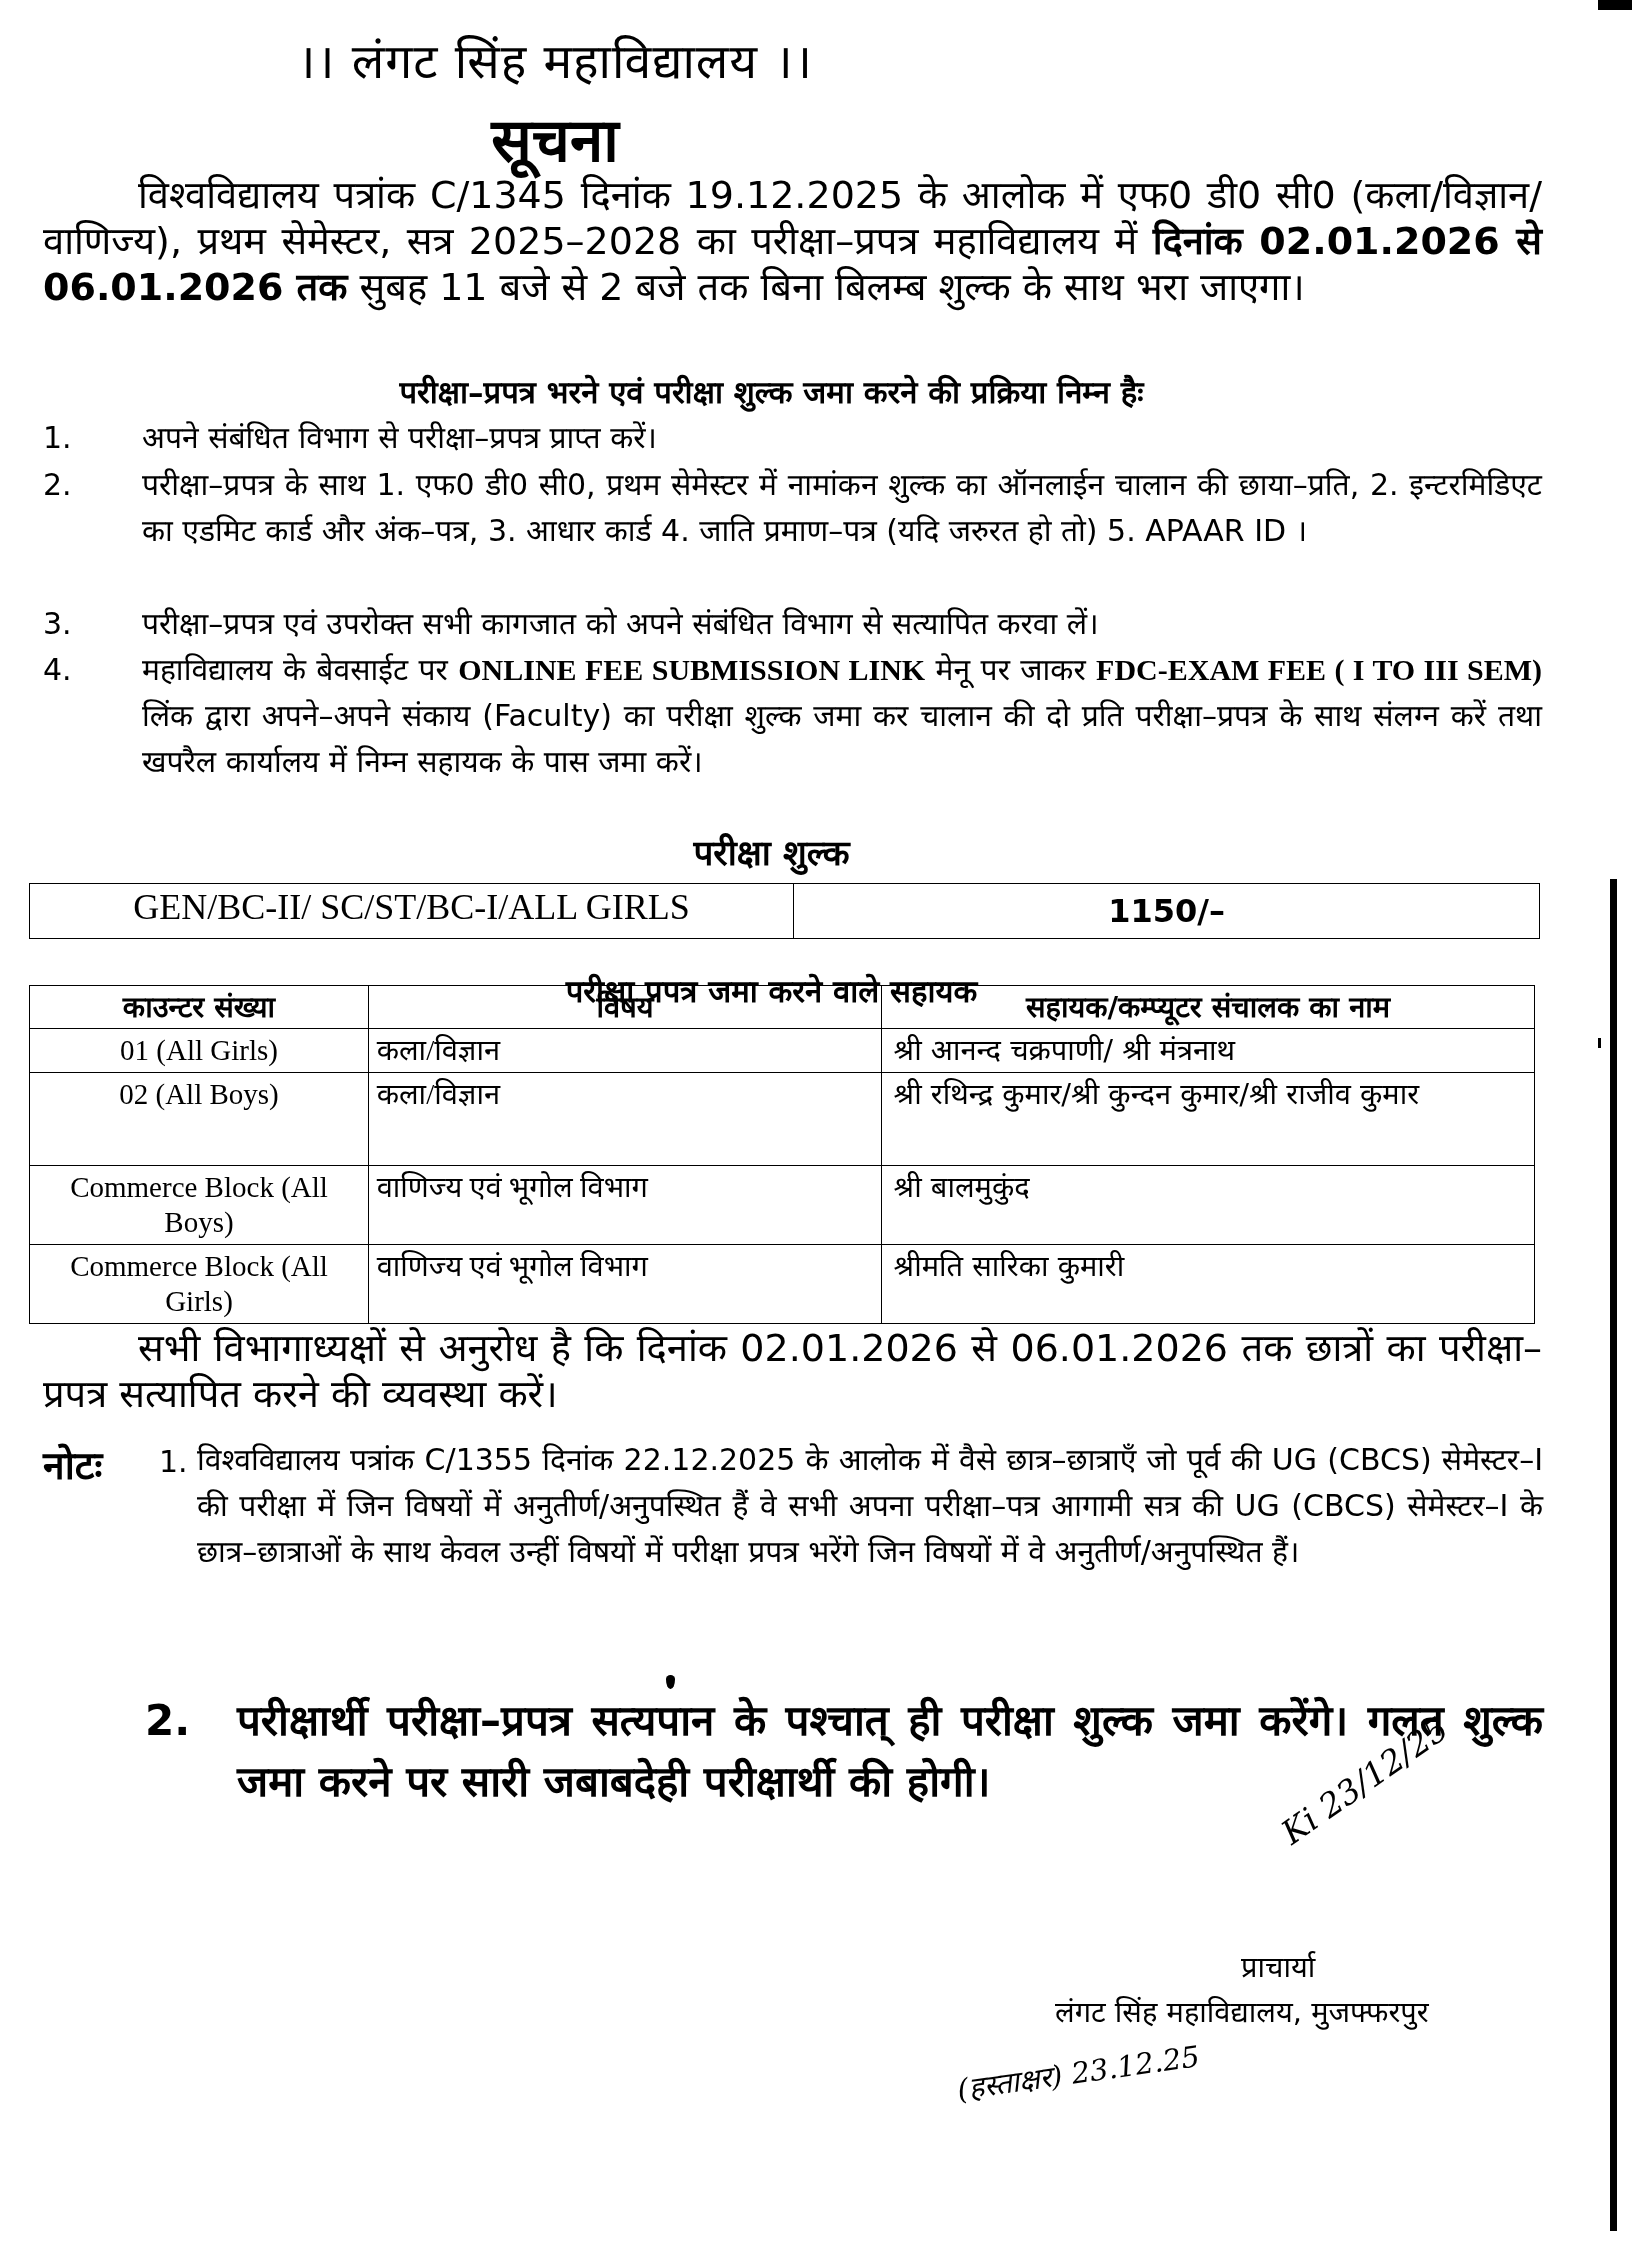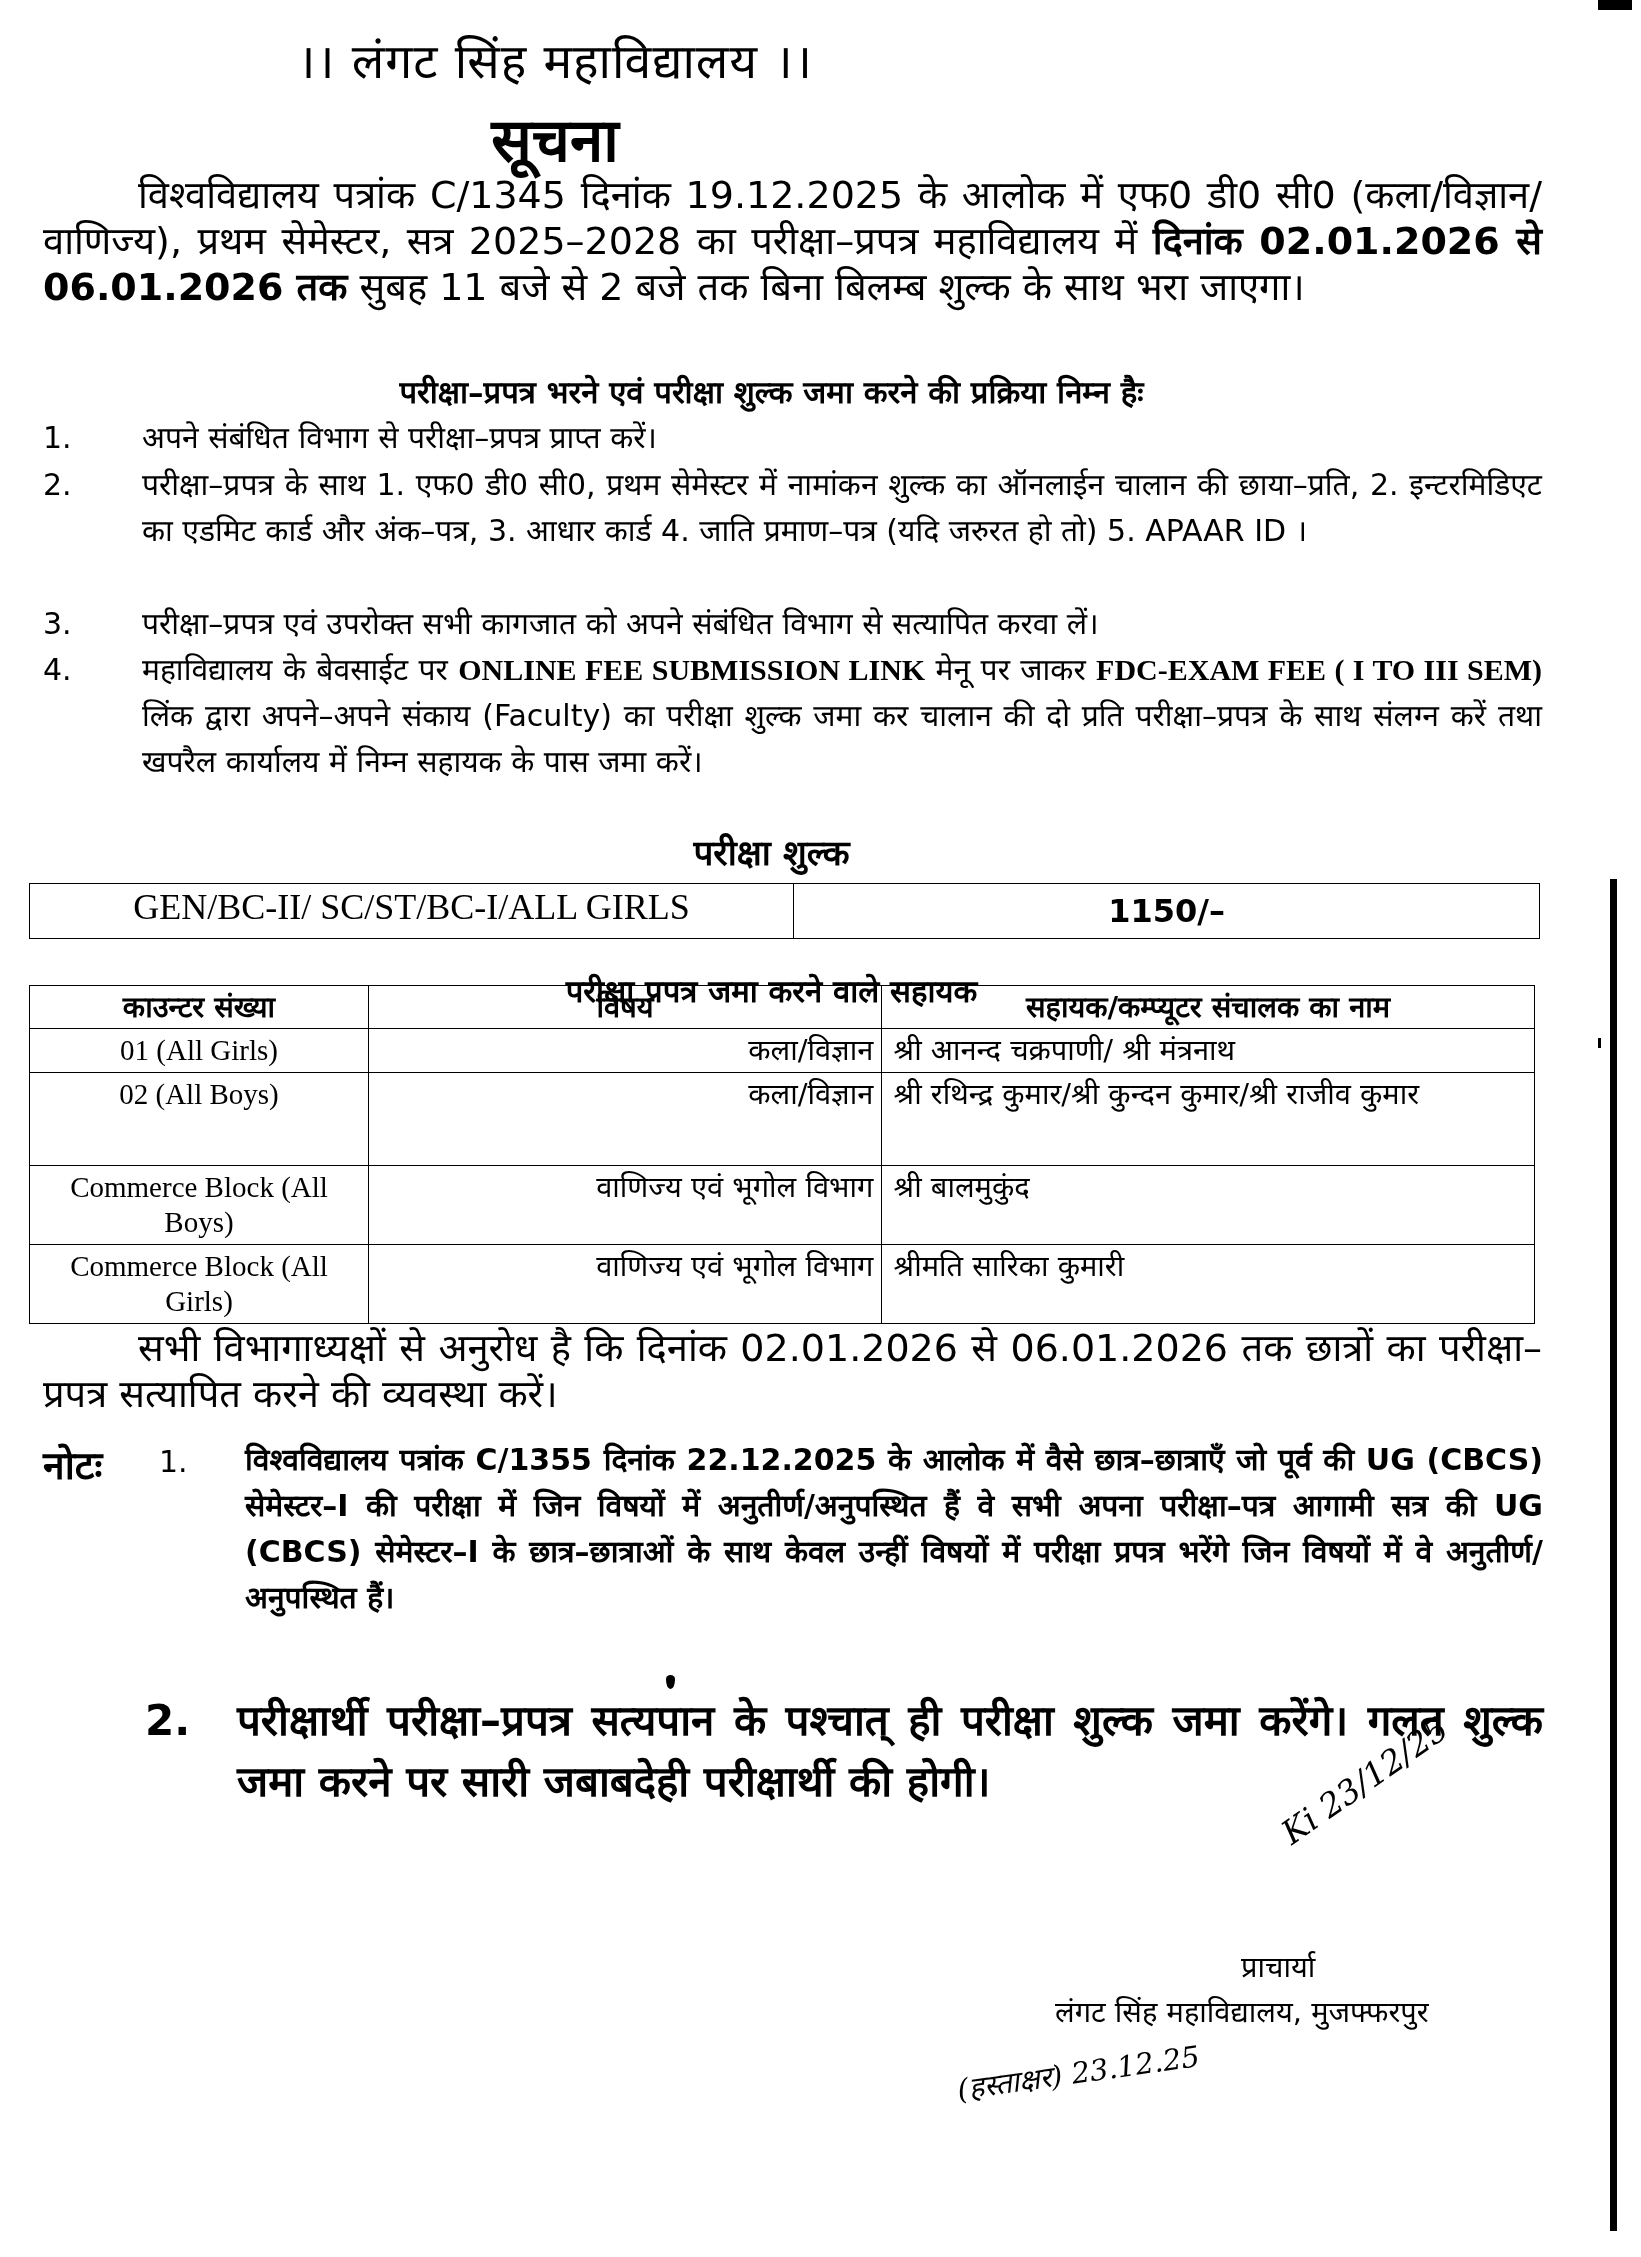--- a/index.html
+++ b/index.html
@@ -18,26 +18,26 @@
   .step .txt { margin-left:99px; text-align:justify; display:block; }
   .sec-title { left:0; width:1641px; text-align:center; font-weight:bold; }
   table { border-collapse:collapse; position:absolute; }
   td, th { border:1.9px solid #000; vertical-align:top; }
   .fee-table td { height:46px; padding:0; }
   .fee-cat { font-family:"Liberation Serif", serif; font-size:36px; text-align:center; padding-top:1.9px !important; }
   .fee-amt { font-size:32px; font-weight:bold; text-align:center; padding-top:7.7px !important; }
   .asst th { font-size:29px; font-weight:bold; text-align:center; height:42px; padding:0; }
   .asst td { font-size:29px; line-height:35px; padding:3.9px 7.7px; }
   .asst td.c1 { font-family:"Liberation Serif", serif; text-align:center; font-size:29px; }
-  .asst td.c2 { text-align:right; }
+  .asst td.c2 { text-align:left;font-family:Liberation Serif, serif; }
   .asst td.c3 { text-align:left; padding-left:11.6px; }
   .note-label { left:43px; top:1437px; font-size:39px; font-weight:bold; }
   .note1 { left:159px; top:1437px; width:1384px; font-size:30px; line-height:46px; }
   .note1 .num { position:absolute; left:0; top:1.9px; }
-  .note1 .txt { margin-left:86px; display:block; text-align:justify;font-weight:bold; }
+  .note1 .txt { margin-left:38px; display:block; text-align:justify; }
   .note2 { left:145px; top:1690px; width:1398px; font-size:42px; font-weight:bold; line-height:61px; }
   .note2 .num { position:absolute; left:0; top:0; }
   .note2 .txt { margin-left:92px; display:block; text-align:justify; }
   .sign-role { left:1241px; top:1946px; font-size:29px; }
   .sign-org { left:1055px; top:1991px; font-size:29px; }
   .handwriting { font-family:"DejaVu Serif", serif; font-style:italic; position:absolute; }
   .sig1 { left:1274px; top:1820px; font-size:33px; transform:rotate(-35deg); transform-origin:left top; }
   .sig2 { left:956px; top:2052px; font-size:29px; transform:rotate(-8deg); }
   .rule-right { position:absolute; left:1610px; top:879px; width:6.8px; height:1352px; background:#000; }
   .rule-right-thin { position:absolute; left:1613px; top:879px; width:1.9px; height:193px; background:#000; }

